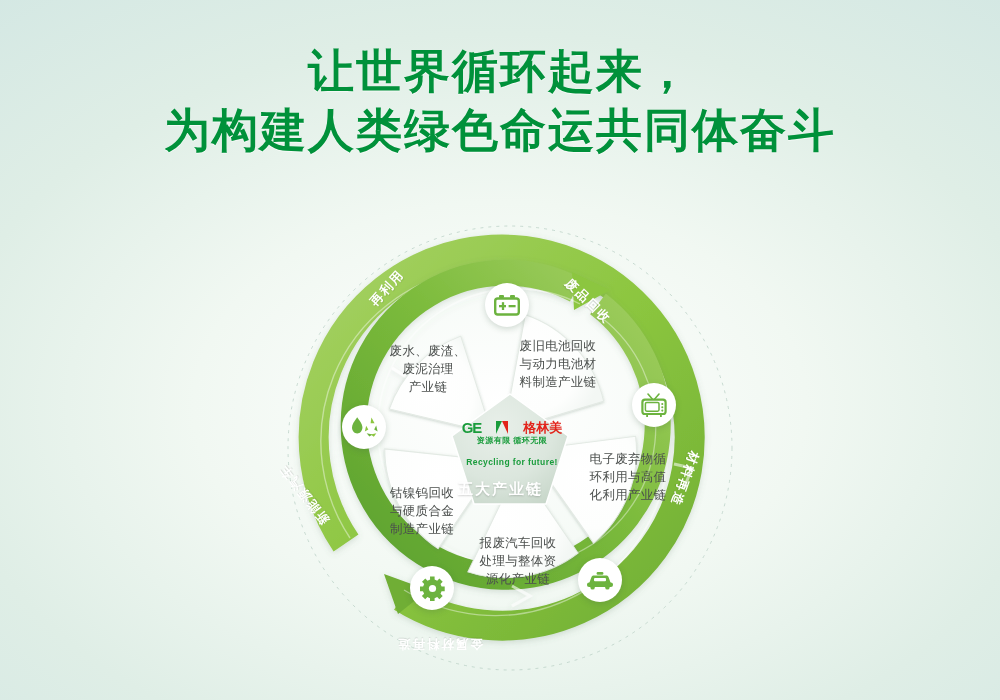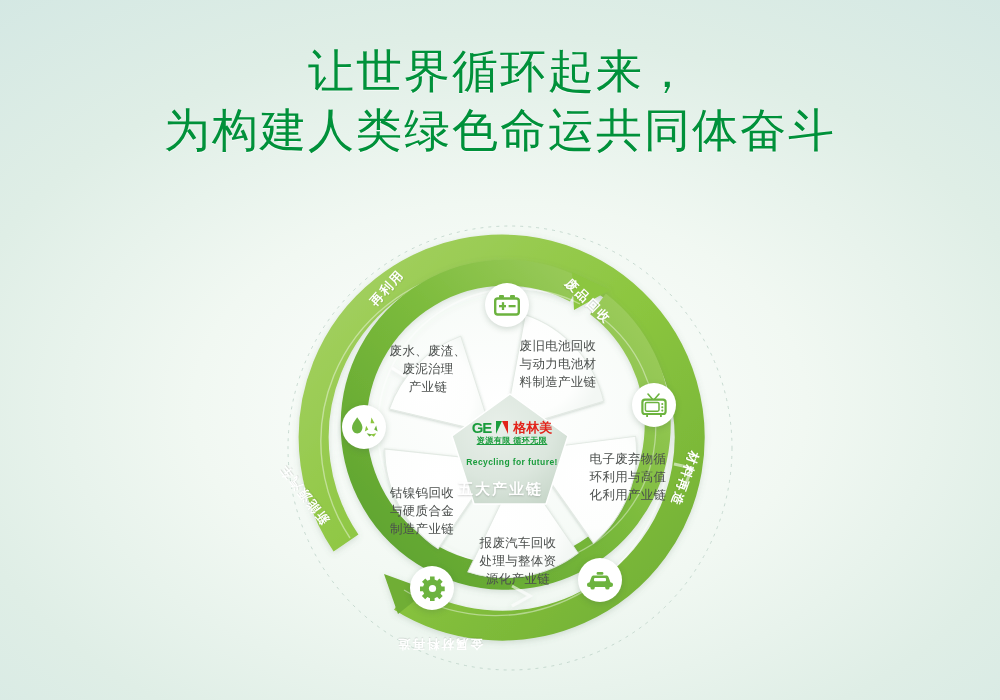--- a/index.html
+++ b/index.html
@@ -12,21 +12,21 @@
     position: relative;
   }
 
   
   .title-block {
     position: absolute;
     top: 42px; left: 0; width: 1000px;
     text-align: center;
     line-height: 1.28;
     color: #00913a;
-    font-weight: normal;
+    font-weight: bold;
     letter-spacing: 2px;
     text-shadow: 0 1px 0 rgba(255,255,255,.6);
   }
   .title-line { font-size: 46px; white-space: nowrap; }
   .title-line.l2 { font-size: 46px; }
 
   
   .stage {
     position: absolute;
     left: 280px; top: 218px;
@@ -54,21 +54,21 @@
   
   .center-logo {
     position: absolute;
     left: 178px; top: 202px;
     width: 108px;
     text-align: center;
     pointer-events: none;
   }
   .gem-row {
     display: flex; align-items: center; justify-content: center;
-    gap: 5px; height: 15px;
+    gap: 15px; height: 15px;
   }
   .gem-mark {
     font-size: 15px; font-weight: bold; color: #1a9c3c;
     letter-spacing: -1px; line-height: 1; font-family: "Liberation Sans", sans-serif;
   }
   .gem-m {
     display: inline-block; width: 12px; height: 13px; position: relative;
     vertical-align: -1px;
   }
   .gem-m::before {
@@ -78,21 +78,21 @@
   .gem-m::after {
     content: ""; position: absolute; right: 0; top: 0;
     border-right: 6px solid #e2231a; border-bottom: 13px solid transparent;
   }
   .gem-cn {
     font-size: 13px; font-weight: bold; color: #e2231a; line-height: 1;
     letter-spacing: 0px;
   }
   .gem-slogan {
     margin-top: 2px; font-size: 8px; color: #1a9c3c; font-weight: bold;
-    letter-spacing: .5px; line-height: 1.1; text-decoration: underline;
+    letter-spacing: .5px; line-height: 1.1;
   }
   .gem-en {
     margin-top: 12px; font-size: 8.5px; color: #1a9c3c; font-weight: bold;
     letter-spacing: .4px; line-height: 1.1;
     font-family: Liberation Sans, sans-serif;
     text-align: center;
   }
   .center-caption {
     position: absolute;
     left: 178px; top: 262px; width: 108px;

